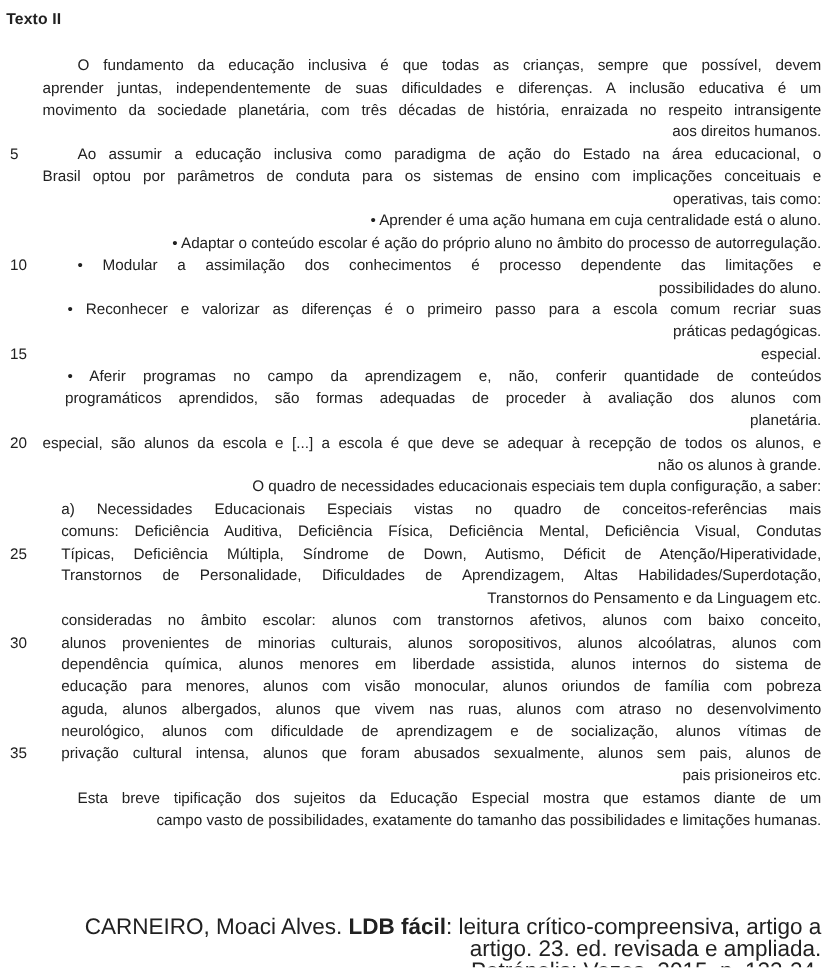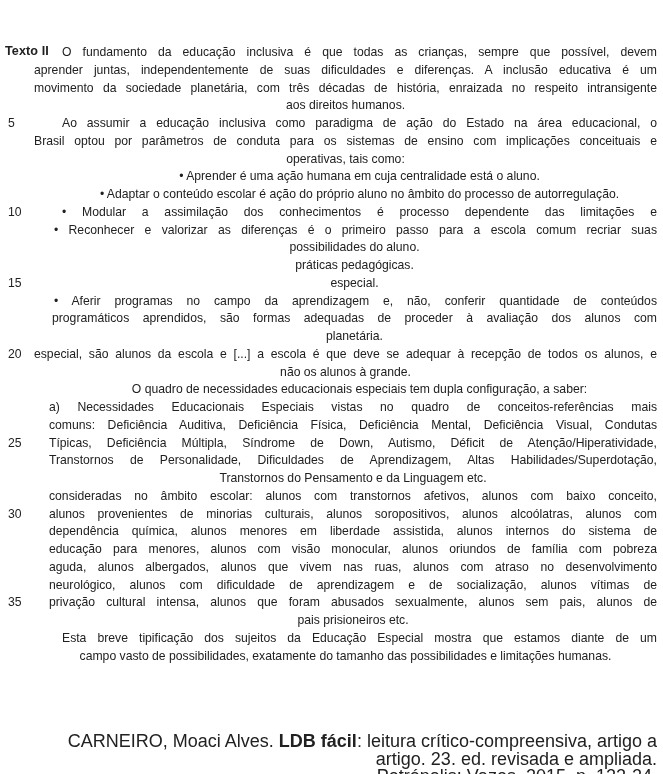--- a/index.html
+++ b/index.html
@@ -6,31 +6,31 @@
   .page{
     position:relative;
     width:663px;height:774px;
     background:#ffffff;
     font-family:"Liberation Sans","DejaVu Sans",sans-serif;
     color:#212121;
     overflow:hidden;
   }
   .title{
     position:absolute;top:8px;left:5px;
-    font-size:12.6px;font-weight:bold;letter-spacing:0.1px;margin-top:36px;
+    font-size:12.6px;font-weight:bold;letter-spacing:0.1px;
   }
   .lines{position:absolute;top:44px;left:0;width:663px;}
   .row{position:relative;line-height:17.75px;font-size:12.2px;}
   .line-number{
     position:absolute;left:8px;top:0;width:26px;
     text-align:left;font-size:12.2px;
   }
   .line-text{
     display:block;margin-left:34px;margin-right:6px;
-    text-align:center;white-space:normal;
+    text-align:right;white-space:normal;
   }
   .justify .line-text{text-align:justify;text-align-last:justify;}
   .indent   .line-text{padding-left:28px;}
   .bullet-a .line-text{padding-left:28px;}
   .bullet-b .line-text{padding-left:20px;}
   .hang     .line-text{padding-left:18px;}
   .block    .line-text{padding-left:15px;}
   .citation{
     position:absolute;top:733px;left:34px;right:6px;
     text-align:right;font-size:18px;line-height:17.6px;
@@ -78,27 +78,27 @@
       <span class="line-text">• Aprender é uma ação humana em cuja centralidade está o aluno.</span>
     </div>
       <div class="row bullet-a">
       <span class="line-number"></span>
       <span class="line-text">• Adaptar o conteúdo escolar é ação do próprio aluno no âmbito do processo de autorregulação.</span>
     </div>
       <div class="row bullet-a justify">
       <span class="line-number">10</span>
       <span class="line-text">• Modular a assimilação dos conhecimentos é processo dependente das limitações e</span>
     </div>
+      <div class="row hang">
+      <span class="line-number"></span>
+      <span class="line-text">possibilidades do aluno.</span>
+    </div>
       <div class="row bullet-b justify">
       <span class="line-number"></span>
       <span class="line-text">• Reconhecer e valorizar as diferenças é o primeiro passo para a escola comum recriar suas</span>
-    </div>
-      <div class="row hang">
-      <span class="line-number"></span>
-      <span class="line-text">possibilidades do aluno.</span>
     </div>
       <div class="row hang">
       <span class="line-number"></span>
       <span class="line-text">práticas pedagógicas.</span>
     </div>
       <div class="row hang">
       <span class="line-number">15</span>
       <span class="line-text">especial.</span>
     </div>
       <div class="row bullet-b justify">

